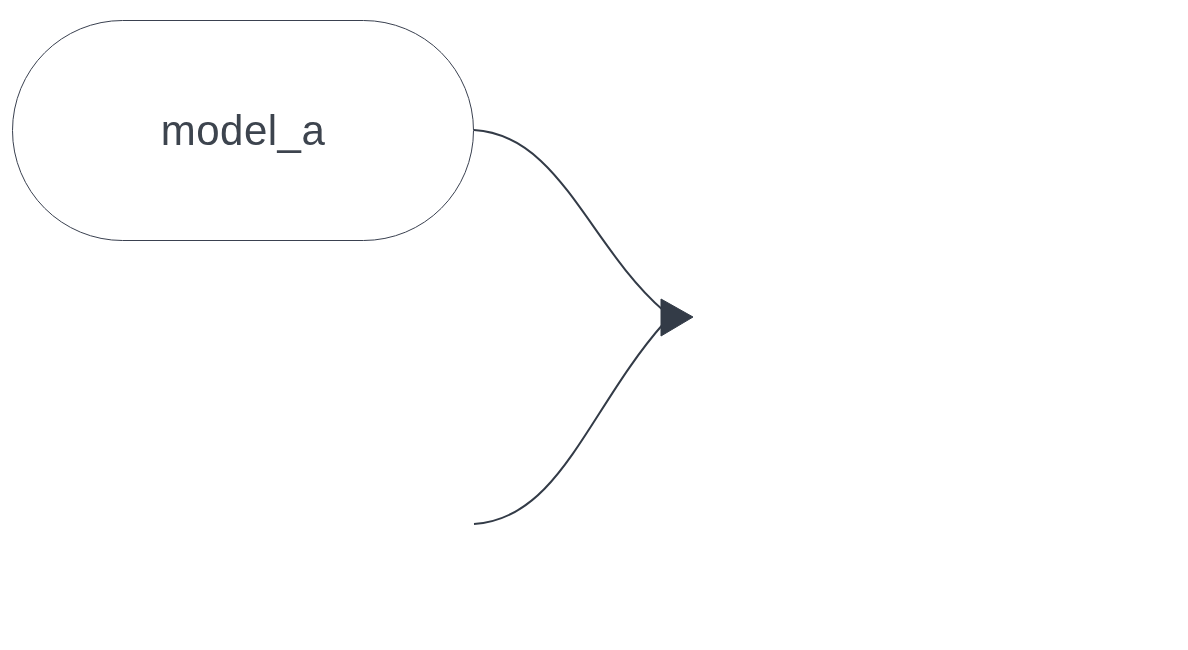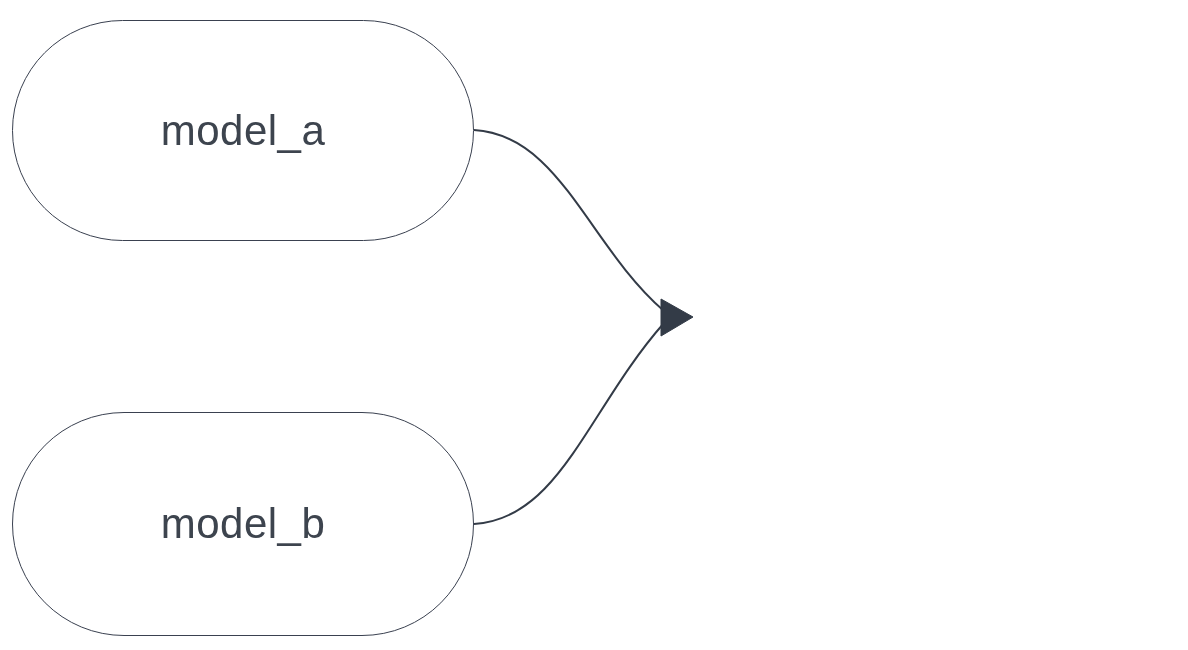--- a/index.html
+++ b/index.html
@@ -67,18 +67,15 @@
   <svg class="edges" viewBox="0 0 1188 650" xmlns="http://www.w3.org/2000/svg">
     <path class="edge" d="M 474 130 C 560 135, 588 245, 664 311"></path>
     <path class="edge" d="M 474 524 C 560 519, 588 409, 664 323"></path>
     <polygon class="arrowhead" points="661,299 693,317 661,336"></polygon>
   </svg>
 
   <div class="node node-model-a">
     <span class="node-label">model_a</span>
   </div>
 
-  <div class="node node-model-b">
-    <span class="node-label">model_b</span>
-  </div>
 
 
 </div>
 
 </body></html>

